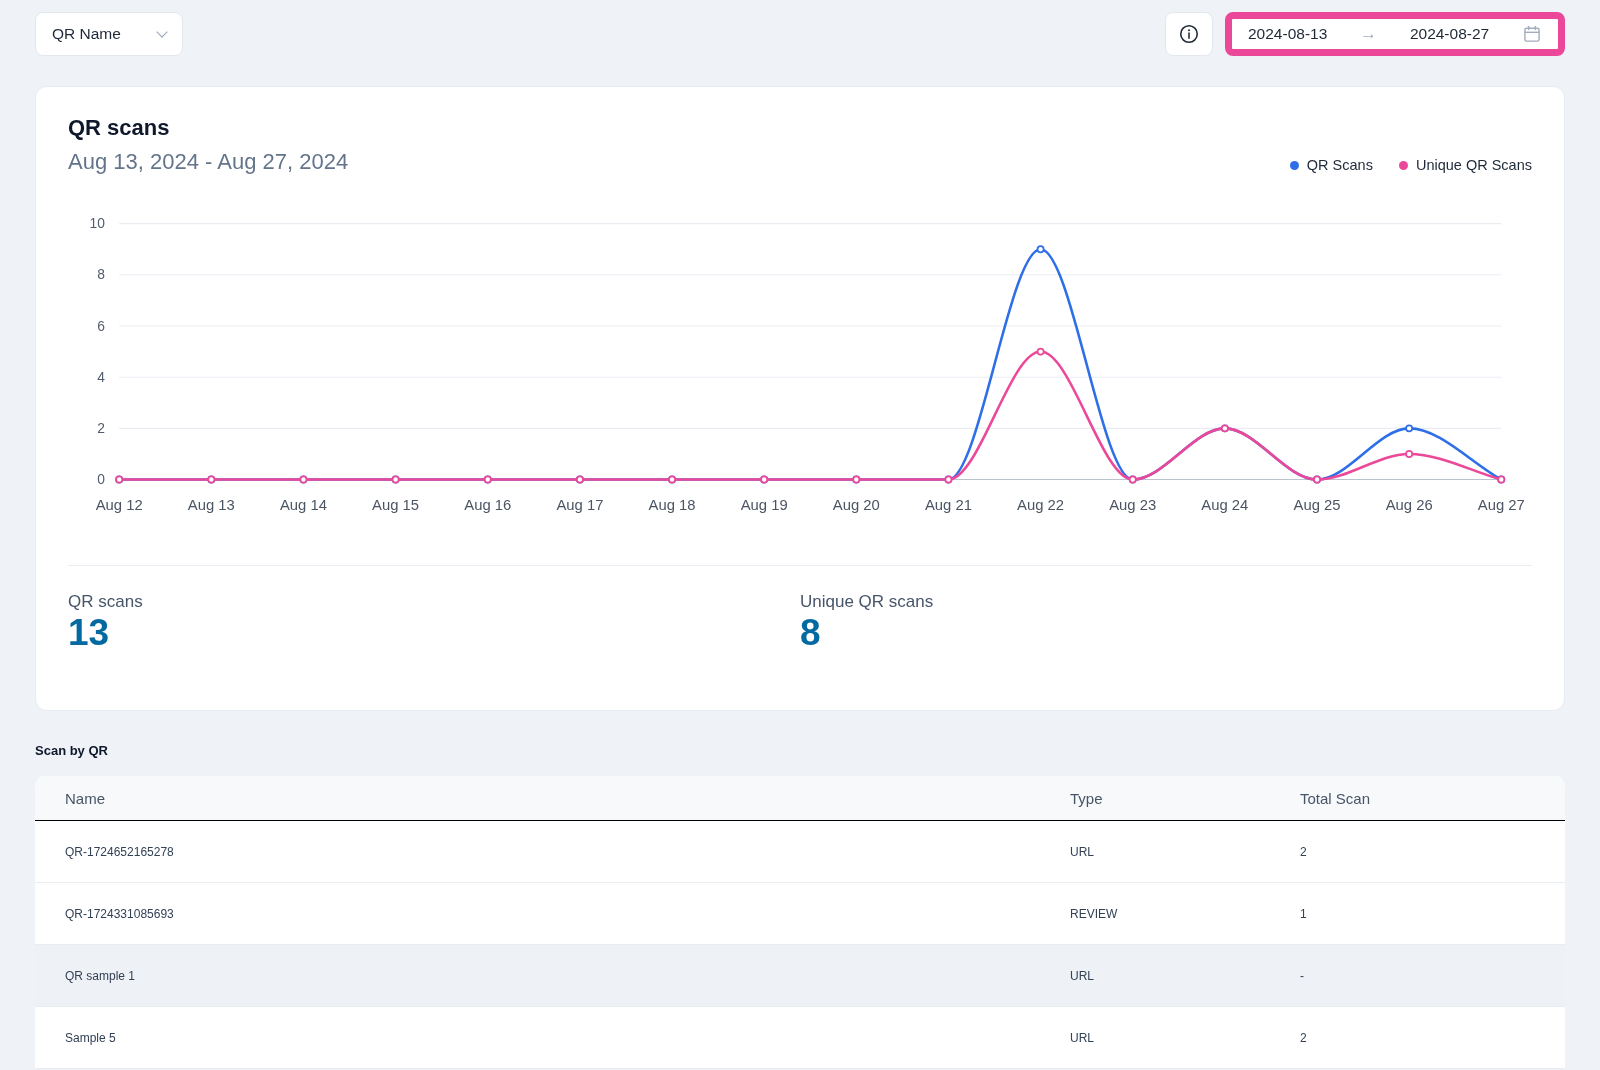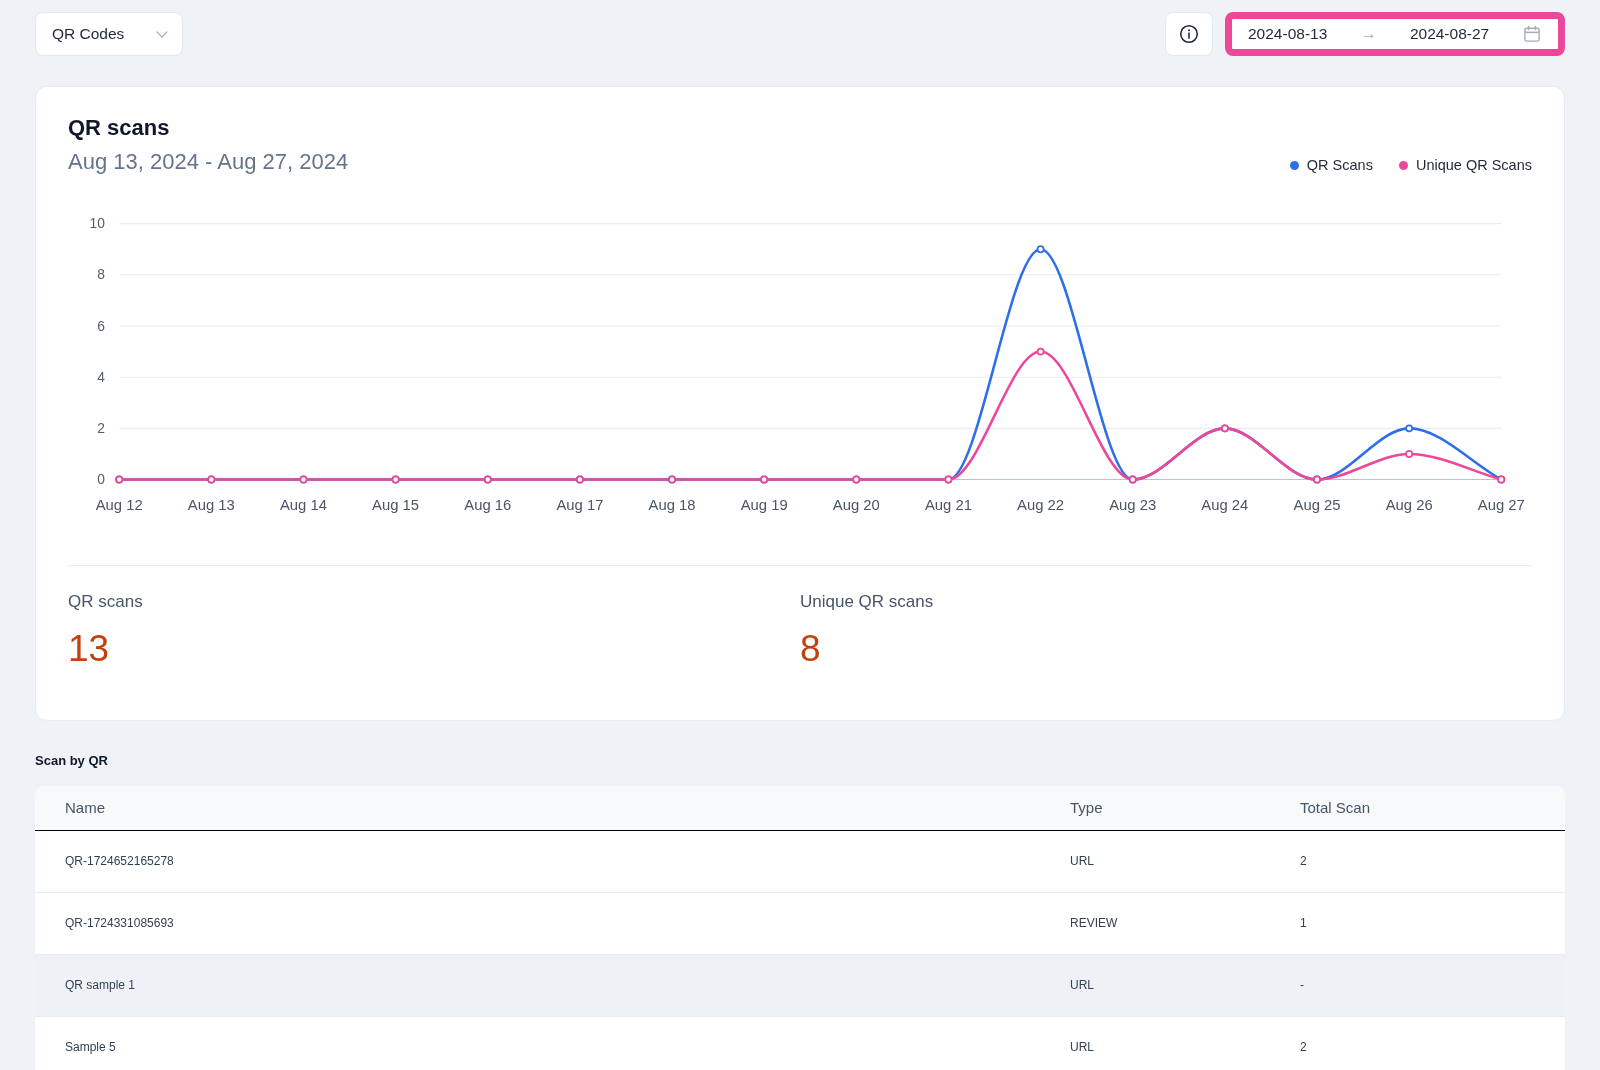--- a/index.html
+++ b/index.html
@@ -57,21 +57,21 @@
   .legend-item { display: flex; align-items: center; gap: 8px; font-size: 14.5px; color: #1f2937; cursor: pointer; }
   .legend-dot { width: 9px; height: 9px; border-radius: 50%; flex: none; }
 
   .chart-svg { display: block; width: 100%; height: auto; margin-top: 22px; overflow: visible; }
   .ytick { font-size: 13.5px; fill: #515c6e; }
   .xtick { font-size: 14.5px; fill: #4b5563; }
 
   .stats { display: flex; border-top: 1px solid #e8edf3; margin-top: 30px; padding-top: 26px; }
   .stat { width: 50%; }
   .stat-label { font-size: 17px; color: #475569; }
-  .stat-value { font-size: 37px; font-weight: 400; color: #c2410c; margin-top: 16px; }
+  .stat-value { font-size: 37px; font-weight: 700; color: #0369a1; margin-top: 0; }
 
   
   .section-title { margin: 32px 35px 18px 35px; font-size: 13px; font-weight: 700; color: #0f172a; }
   .table {
     margin: 0 35px; background: #fff; border-radius: 10px 10px 0 0; overflow: hidden;
   }
   .t-row {
     display: grid; grid-template-columns: 1005px 230px 1fr;
     align-items: center; padding: 0 30px;
   }
@@ -83,21 +83,21 @@
     height: 62px; font-size: 12px; color: #334155;
     border-bottom: 1px solid #e9edf2; cursor: pointer; background: #fff;
   }
   .t-body-row.highlight { background: #eef1f5; }
 </style>
 </head>
 <body>
 
 <div class="topbar">
   <div class="select-box w-sm">
-    <span>QR Codes</span>
+    <span>QR Name</span>
     <span class="chevron"></span>
   </div>
 
   <div class="topbar-right">
     <div class="icon-btn">
       <svg width="22" height="22" viewBox="0 0 24 24" fill="none">
         <circle cx="12" cy="12" r="9" stroke="#1f2937" stroke-width="1.7"></circle>
         <line x1="12" y1="11" x2="12" y2="16.5" stroke="#1f2937" stroke-width="1.7" stroke-linecap="round"></line>
         <circle cx="12" cy="7.8" r="1.1" fill="#1f2937"></circle>
       </svg>

